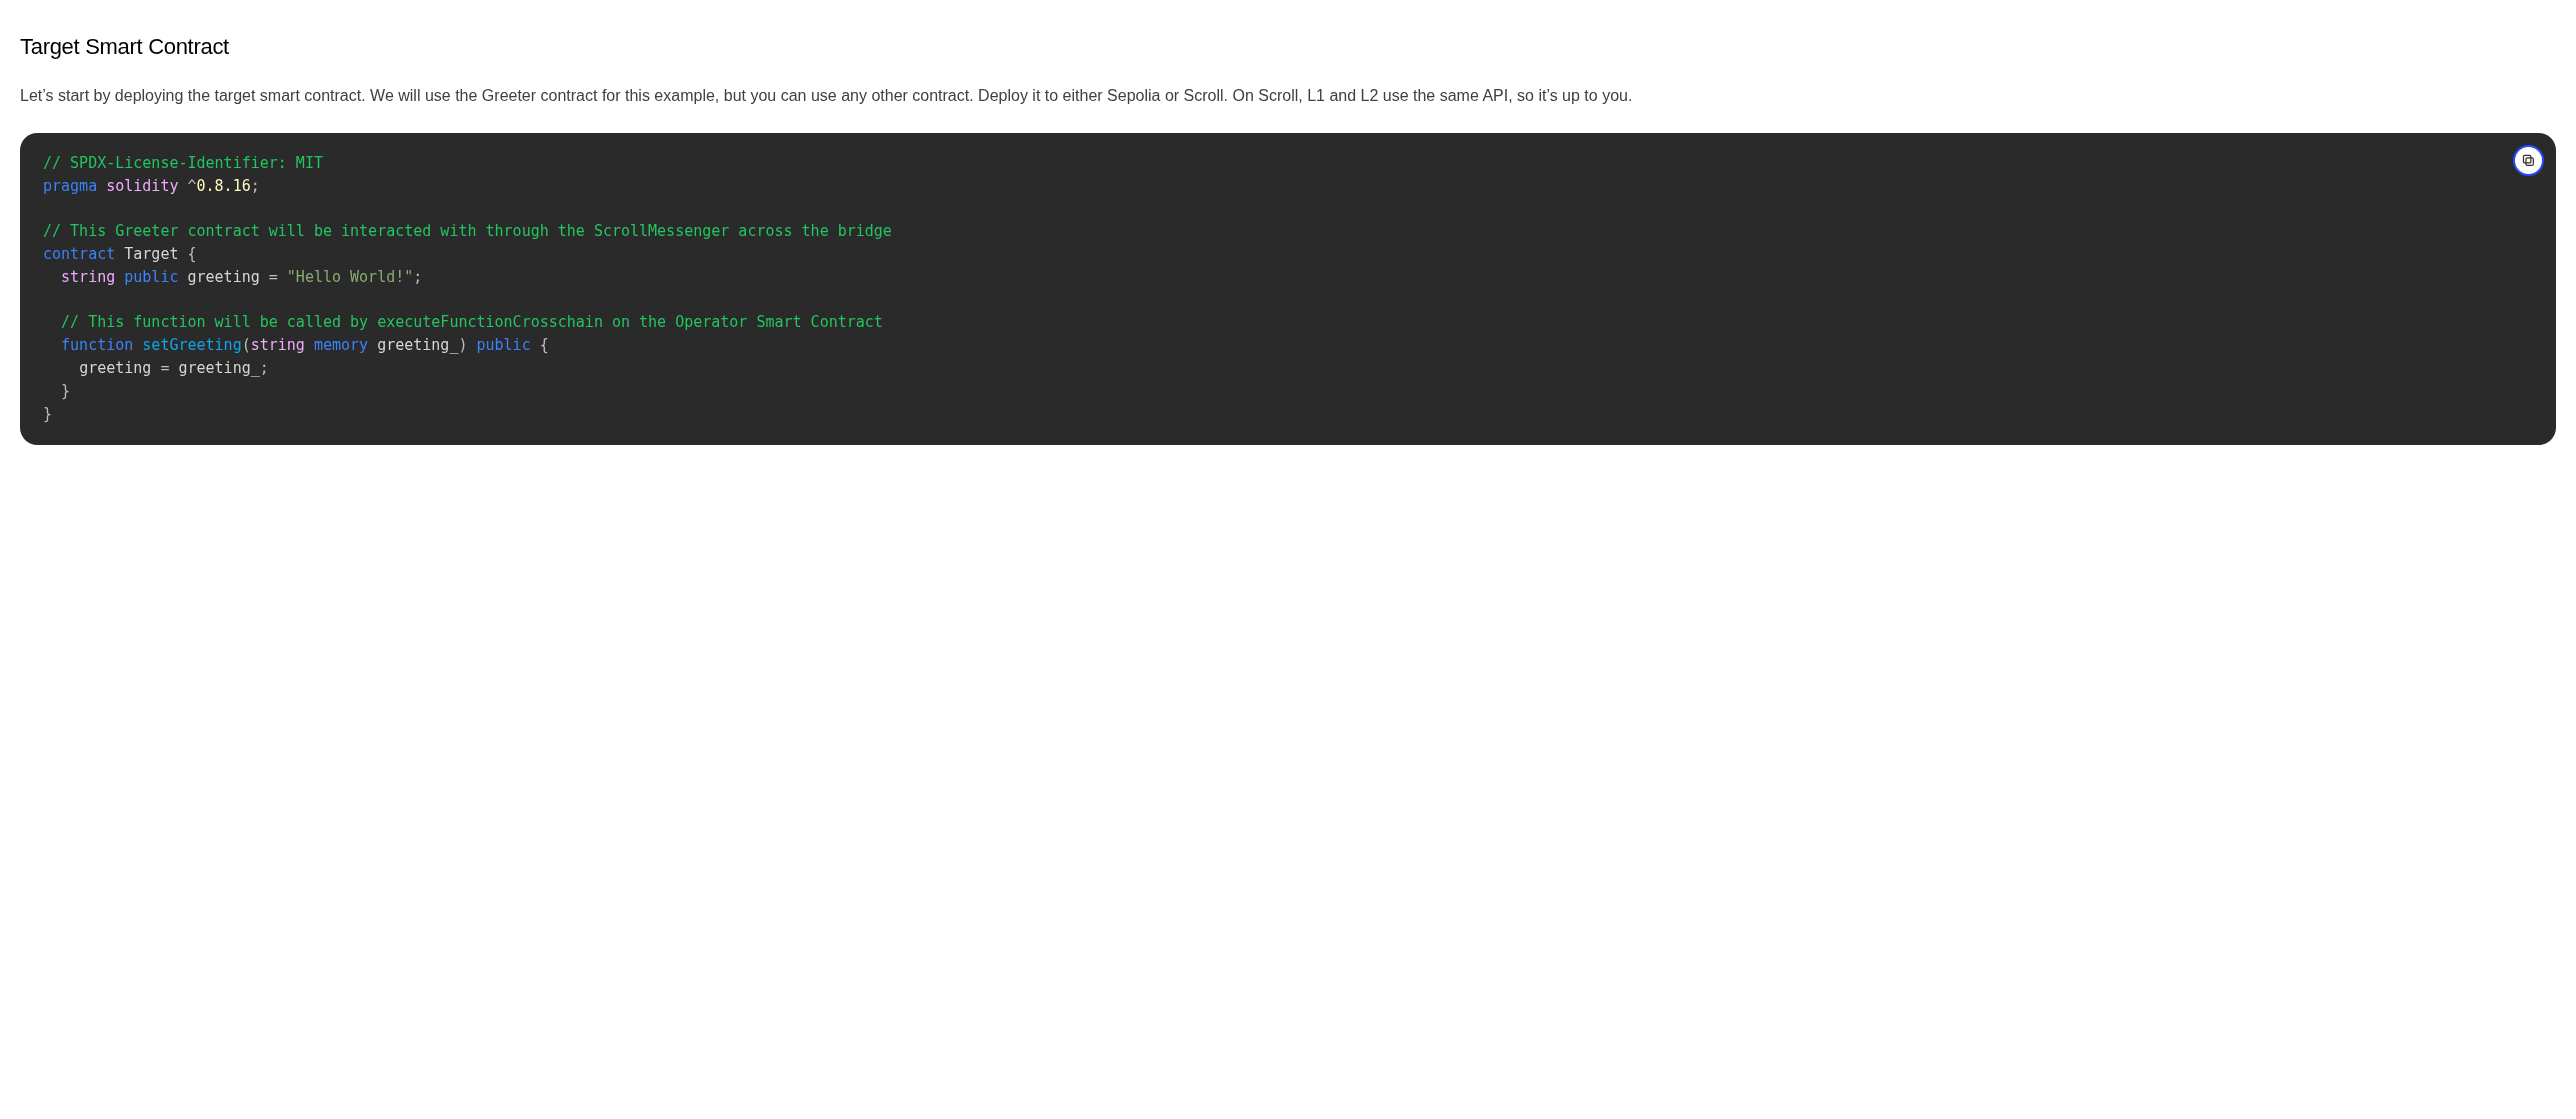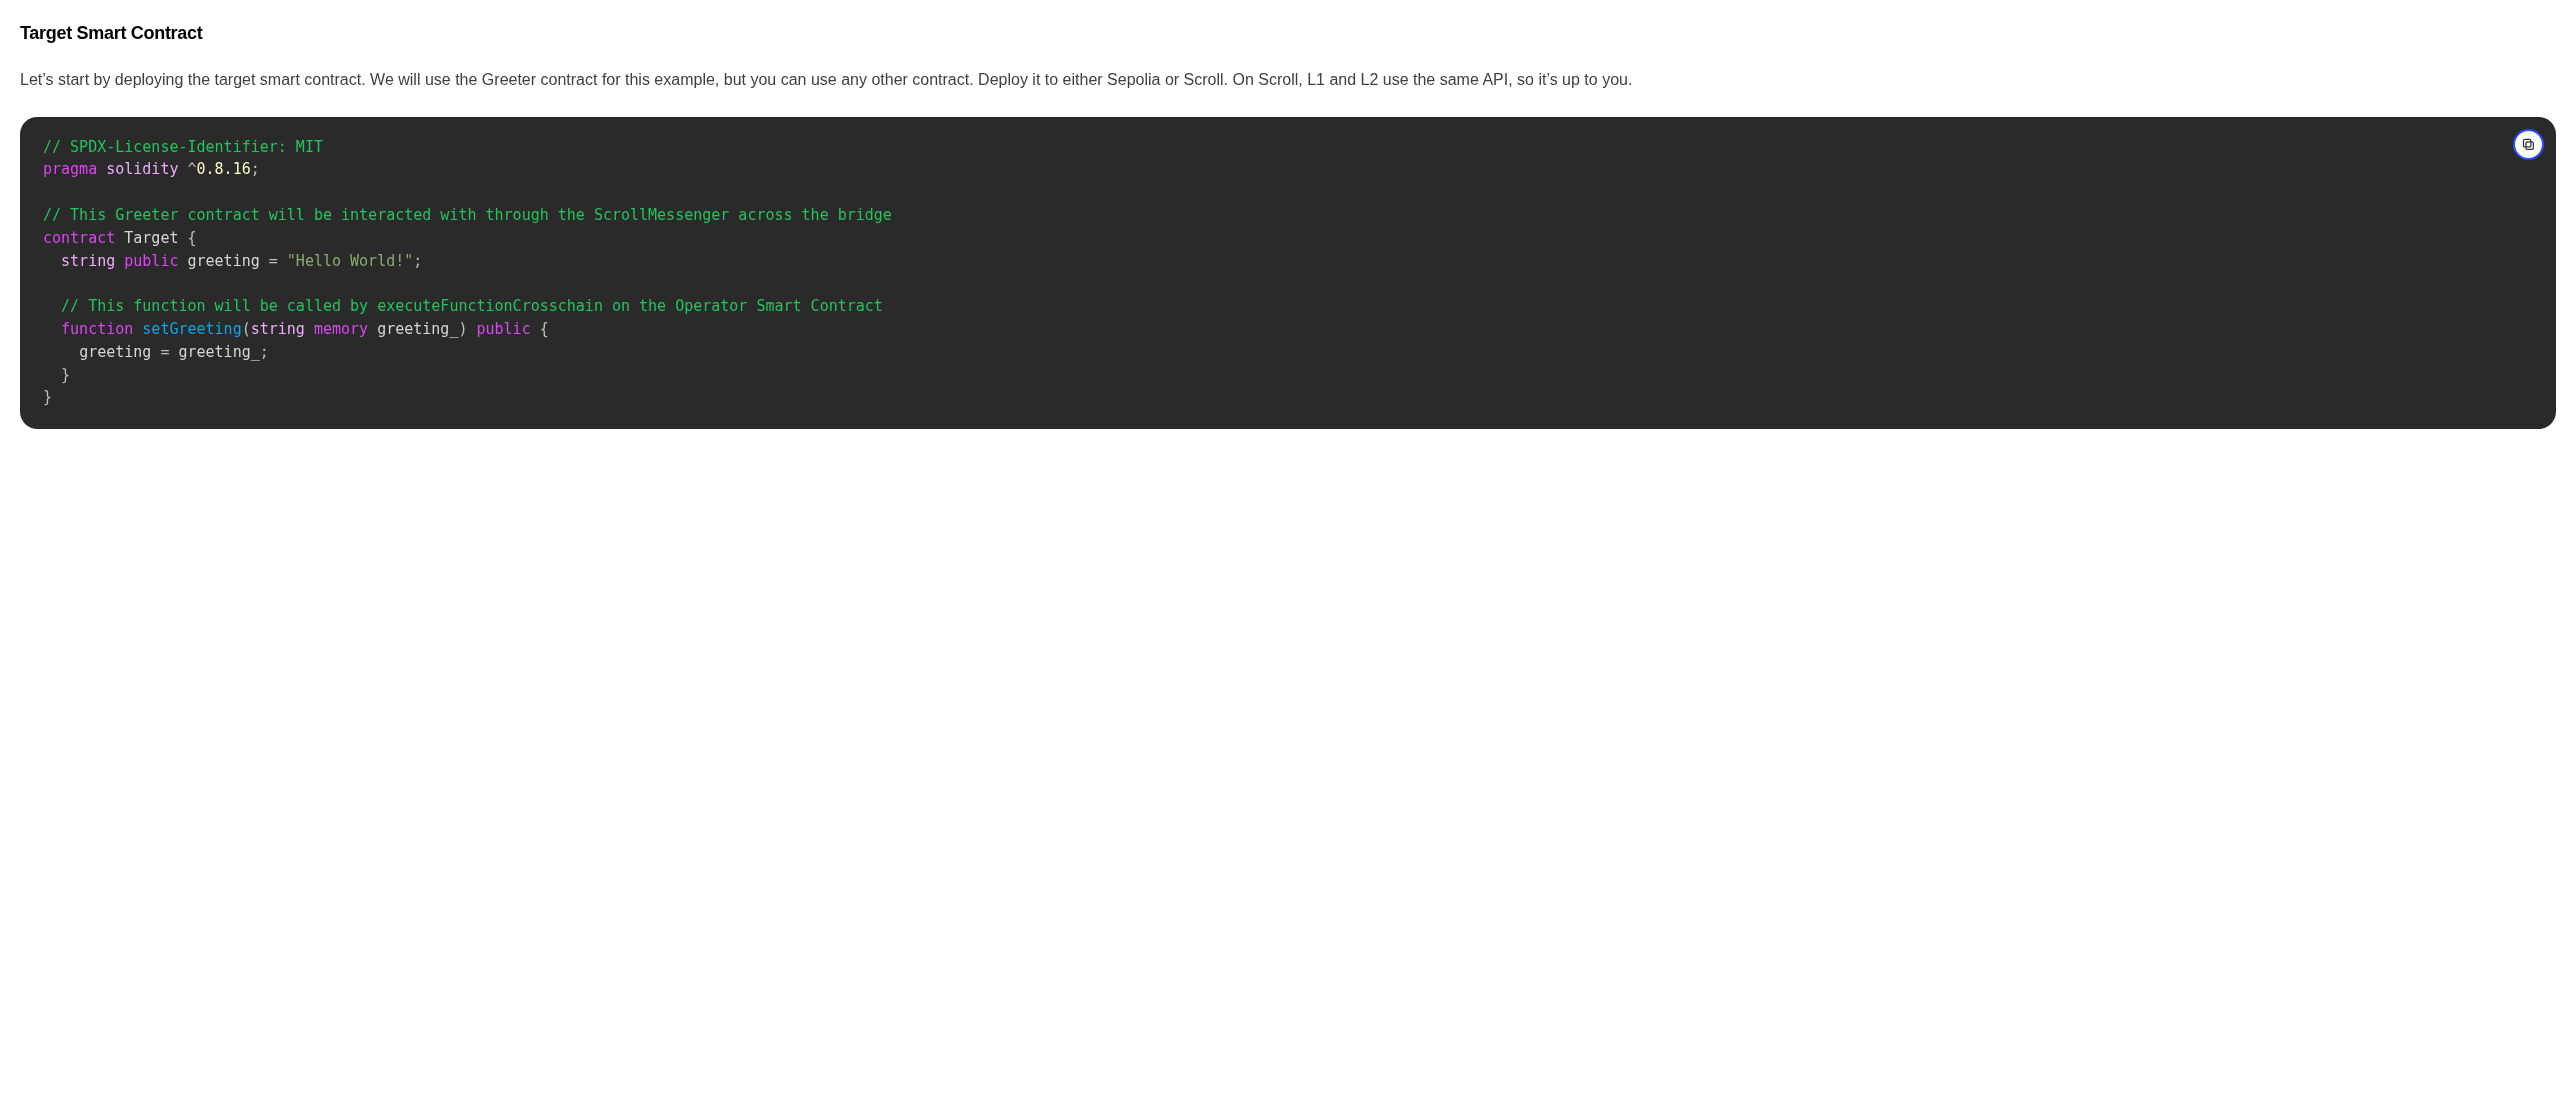--- a/index.html
+++ b/index.html
@@ -5,25 +5,26 @@
   * { box-sizing: border-box; margin: 0; padding: 0; }
   body {
     font-family: -apple-system, BlinkMacSystemFont, "Segoe UI", Helvetica, Arial, sans-serif;
     background: #ffffff;
     color: #101010;
     padding: 20px 20px 27px 20px;
     font-size: 16px;
     line-height: 1.55;
   }
   h2.section-heading {
-    font-size: 18px;
-    font-weight: 700;
+    font-size: 22px;
+    font-weight: 400;
     letter-spacing: -0.3px;
     margin-bottom: 20px;
     color: #000;
+    margin-top: 10px;
   }
   p.body-text {
     font-size: 16px;
     font-weight: 400;
     color: #404040;
     margin-bottom: 24px;
     max-width: 100%;
   }
   .code-block {
     position: relative;
@@ -46,21 +47,21 @@
     border-radius: 50%;
     background: #ffffff;
     border: 2px solid #2849ff;
     display: flex;
     align-items: center;
     justify-content: center;
     cursor: pointer;
   }
   .copy-btn svg { width: 14.8px; height: 14.8px; stroke: #333; fill: none; stroke-width: 2; }
   .tok-comment { color: #22c55e; }
-  .tok-keyword { color: #d946ef; }
+  .tok-keyword { color: #3b82f6; }
   .tok-kw2     { color: #f0abfc; }
   .tok-number  { color: #fef9c3; }
   .tok-ident   { color: #d6d6d6; }
   .tok-func    { color: #0ea5e9; }
   .tok-string  { color: #8aab72; }
   .tok-punct   { color: #bdbdbd; }
 </style>
 </head>
 <body>
 

